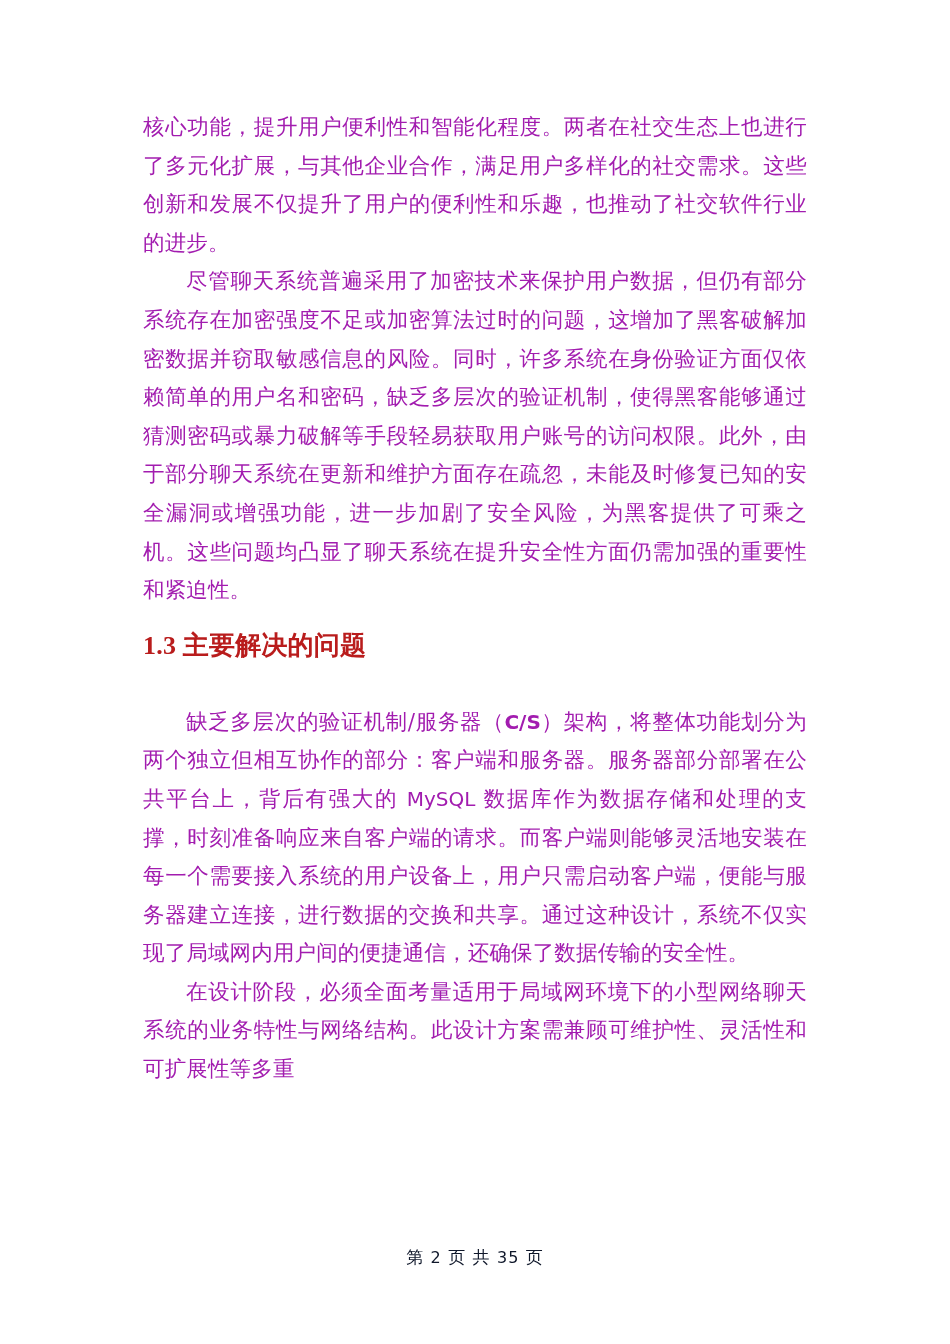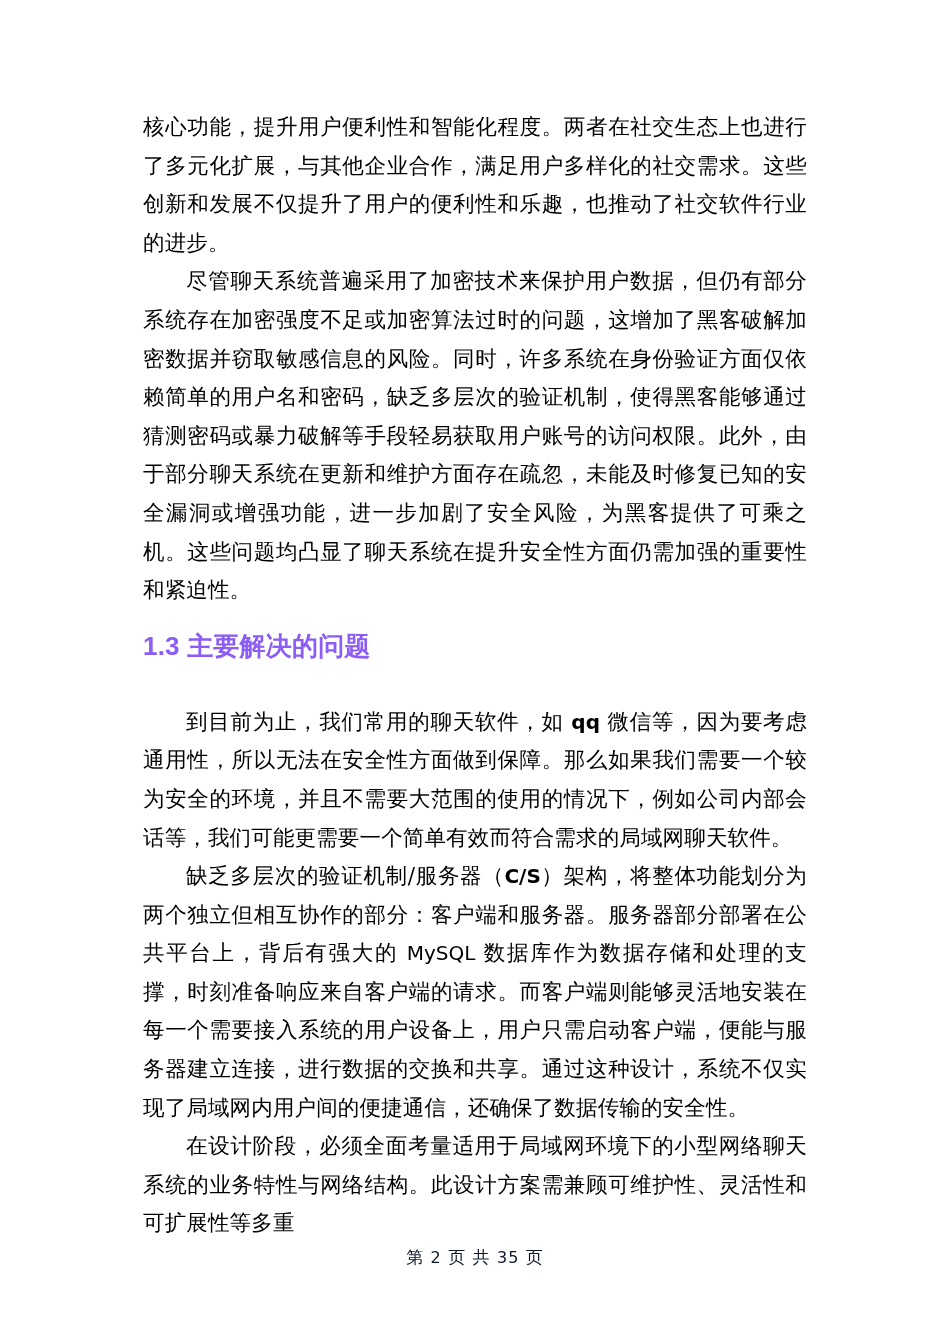--- a/index.html
+++ b/index.html
@@ -30,21 +30,21 @@
     left: 143px;
     top: 108px;
     width: 664px;
   }
 
   
   .para {
     font-family: "DejaVu Serif", "Liberation Serif", serif;
     font-size: 21.5px;
     line-height: 38.6px;
-    color: #000000;
+    color: #a21caf;
     text-align: justify;
     text-justify: inter-character;
     text-indent: 2em;
     margin: 0;
     letter-spacing: 0.15px;
     word-break: break-all;
   }
   .para.noindent {
     text-indent: 0;
   }
@@ -57,25 +57,25 @@
   }
   .lat-b {
     font-family: "DejaVu Sans", "Liberation Sans", sans-serif;
     font-size: 20px;
     font-weight: bold;
     letter-spacing: 0;
   }
 
   
   .heading2 {
-    font-family: Liberation Sans, sans-serif;
+    font-family: Liberation Serif, serif;
     font-size: 26px;
     font-weight: bold;
     line-height: 34px;
-    color: #8b5cf6;
+    color: #b91c1c;
     margin: 0;
     text-indent: 0;
     letter-spacing: 0.2px;
   }
 
   .gap-before-heading { height: 19px; }
   .gap-after-heading  { height: 40px; }
 
   
   #footer {
@@ -104,23 +104,20 @@
     <p class="para noindent">核心功能，提升用户便利性和智能化程度。两者在社交生态上也进行了多元化扩展，与其他企业合作，满足用户多样化的社交需求。这些创新和发展不仅提升了用户的便利性和乐趣，也推动了社交软件行业的进步。</p>
 
     <p class="para">尽管聊天系统普遍采用了加密技术来保护用户数据，但仍有部分系统存在加密强度不足或加密算法过时的问题，这增加了黑客破解加密数据并窃取敏感信息的风险。同时，许多系统在身份验证方面仅依赖简单的用户名和密码，缺乏多层次的验证机制，使得黑客能够通过猜测密码或暴力破解等手段轻易获取用户账号的访问权限。此外，由于部分聊天系统在更新和维护方面存在疏忽，未能及时修复已知的安全漏洞或增强功能，进一步加剧了安全风险，为黑客提供了可乘之机。这些问题均凸显了聊天系统在提升安全性方面仍需加强的重要性和紧迫性。</p>
 
     <div class="gap-before-heading"></div>
 
     <h2 class="heading2">1.3 主要解决的问题</h2>
 
     <div class="gap-after-heading"></div>
 
-    <p class="para">
-      <span>到目前为止，我们常用的聊天软件，如 </span><span class="lat-b">qq</span><span> 微信等，因为要考虑通用性，所以无法在安全性方面做到保障。那么如果我们需要一个较为安全的环境，并且不需要大范围的使用的情况下，例如公司内部会话等，我们可能更需要一个简单有效而符合需求的局域网聊天软件。</span>
-    </p>
 
     <p class="para">
       <span>缺乏多层次的验证机制/服务器（</span><span class="lat-b">C/S</span><span>）架构，将整体功能划分为两个独立但相互协作的部分：客户端和服务器。服务器部分部署在公共平台上，背后有强大的 </span><span class="lat">MySQL</span><span> 数据库作为数据存储和处理的支撑，时刻准备响应来自客户端的请求。而客户端则能够灵活地安装在每一个需要接入系统的用户设备上，用户只需启动客户端，便能与服务器建立连接，进行数据的交换和共享。通过这种设计，系统不仅实现了局域网内用户间的便捷通信，还确保了数据传输的安全性。</span>
     </p>
 
 
     <p class="para">
       <span>在设计阶段，必须全面考量适用于局域网环境下的小型网络聊天系统的业务特性与网络结构。此设计方案需兼顾可维护性、灵活性和可扩展性等多重</span>
     </p>
 

